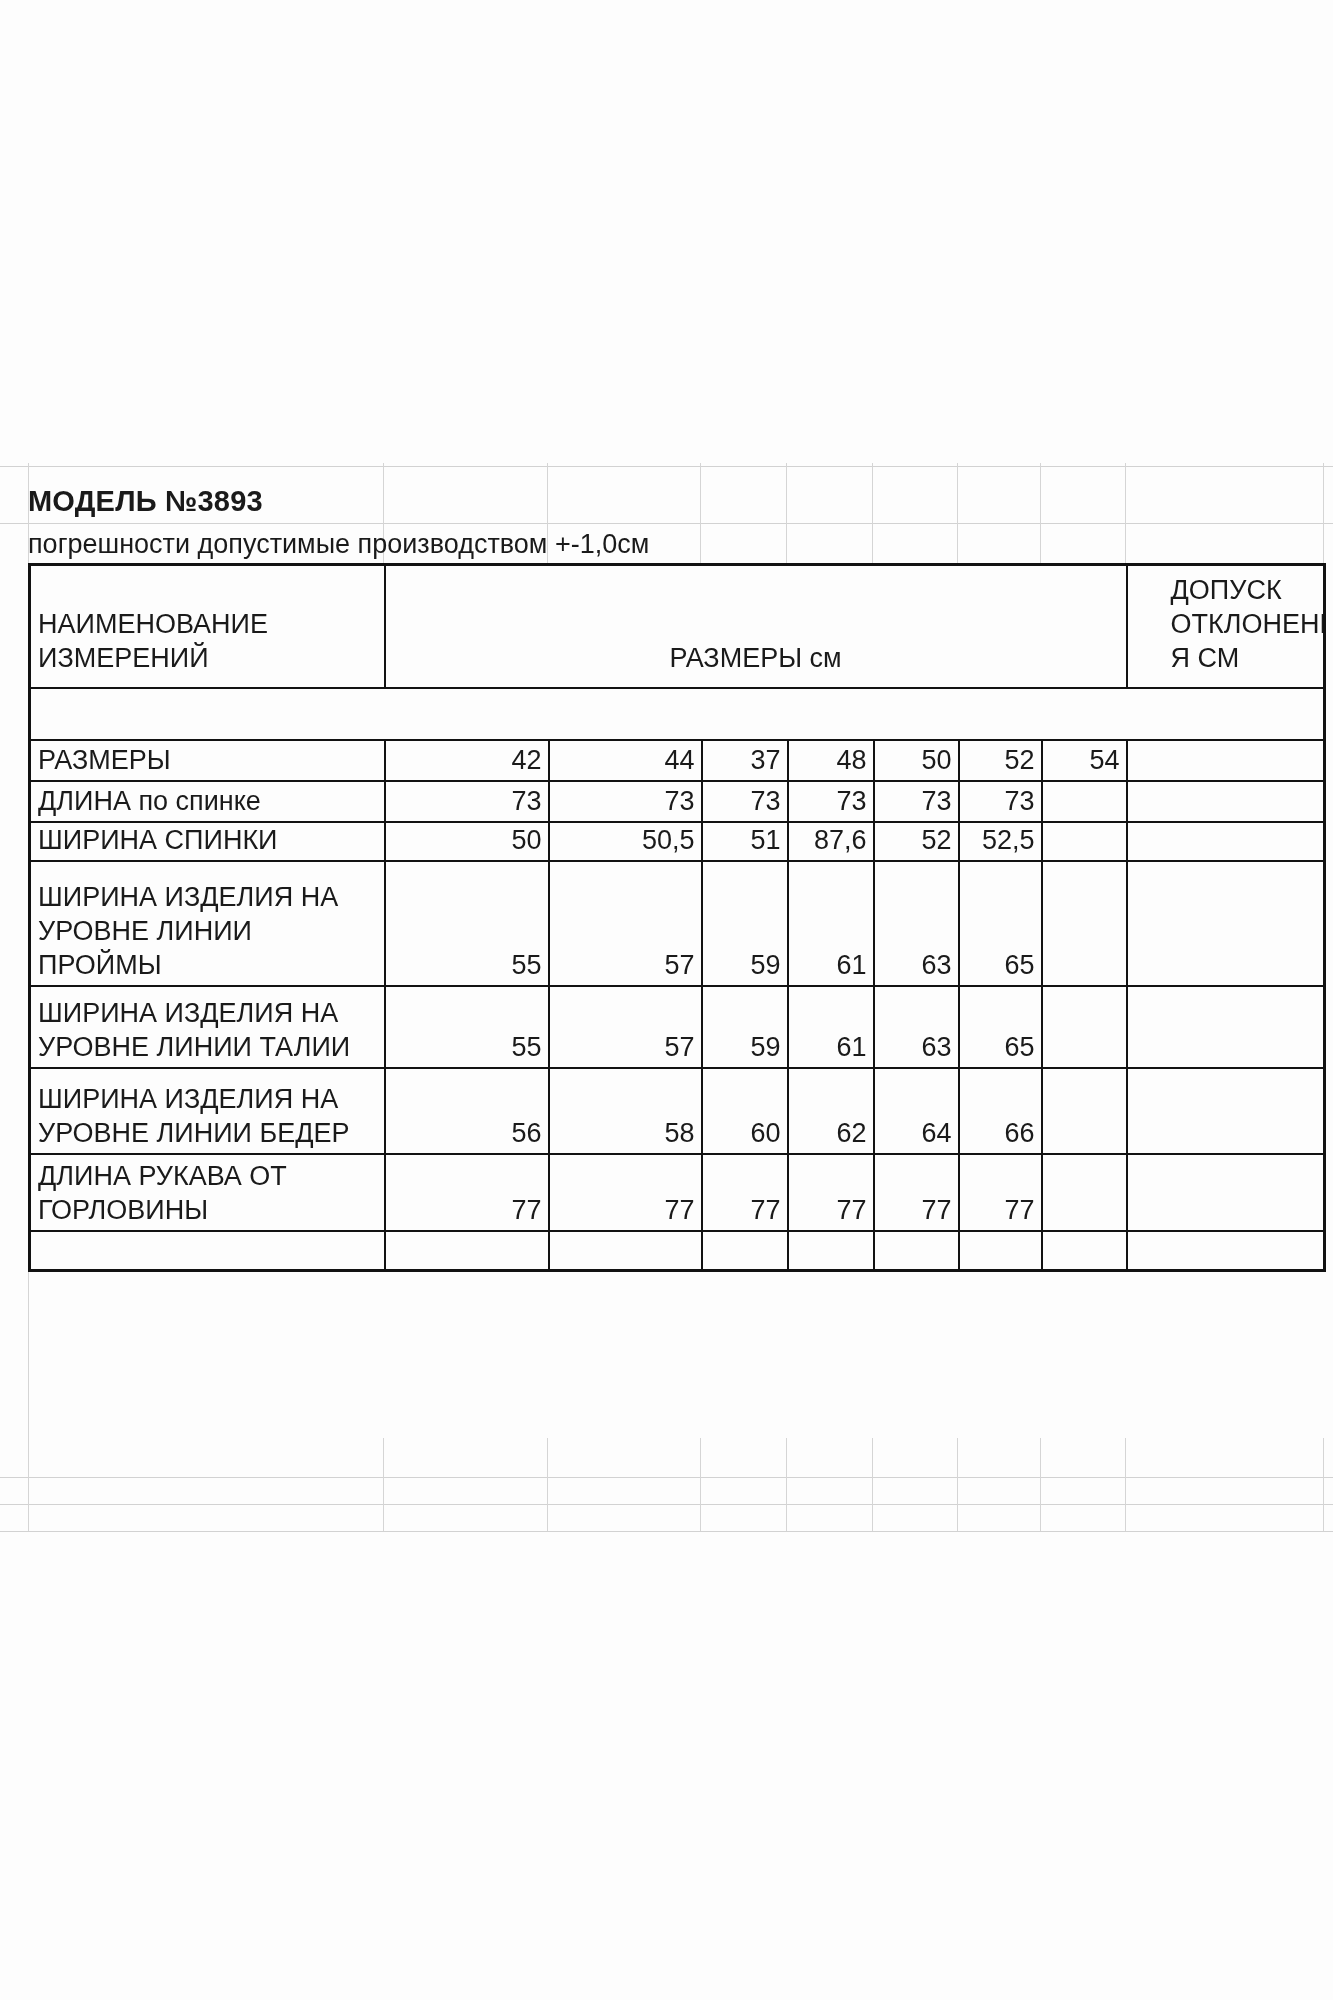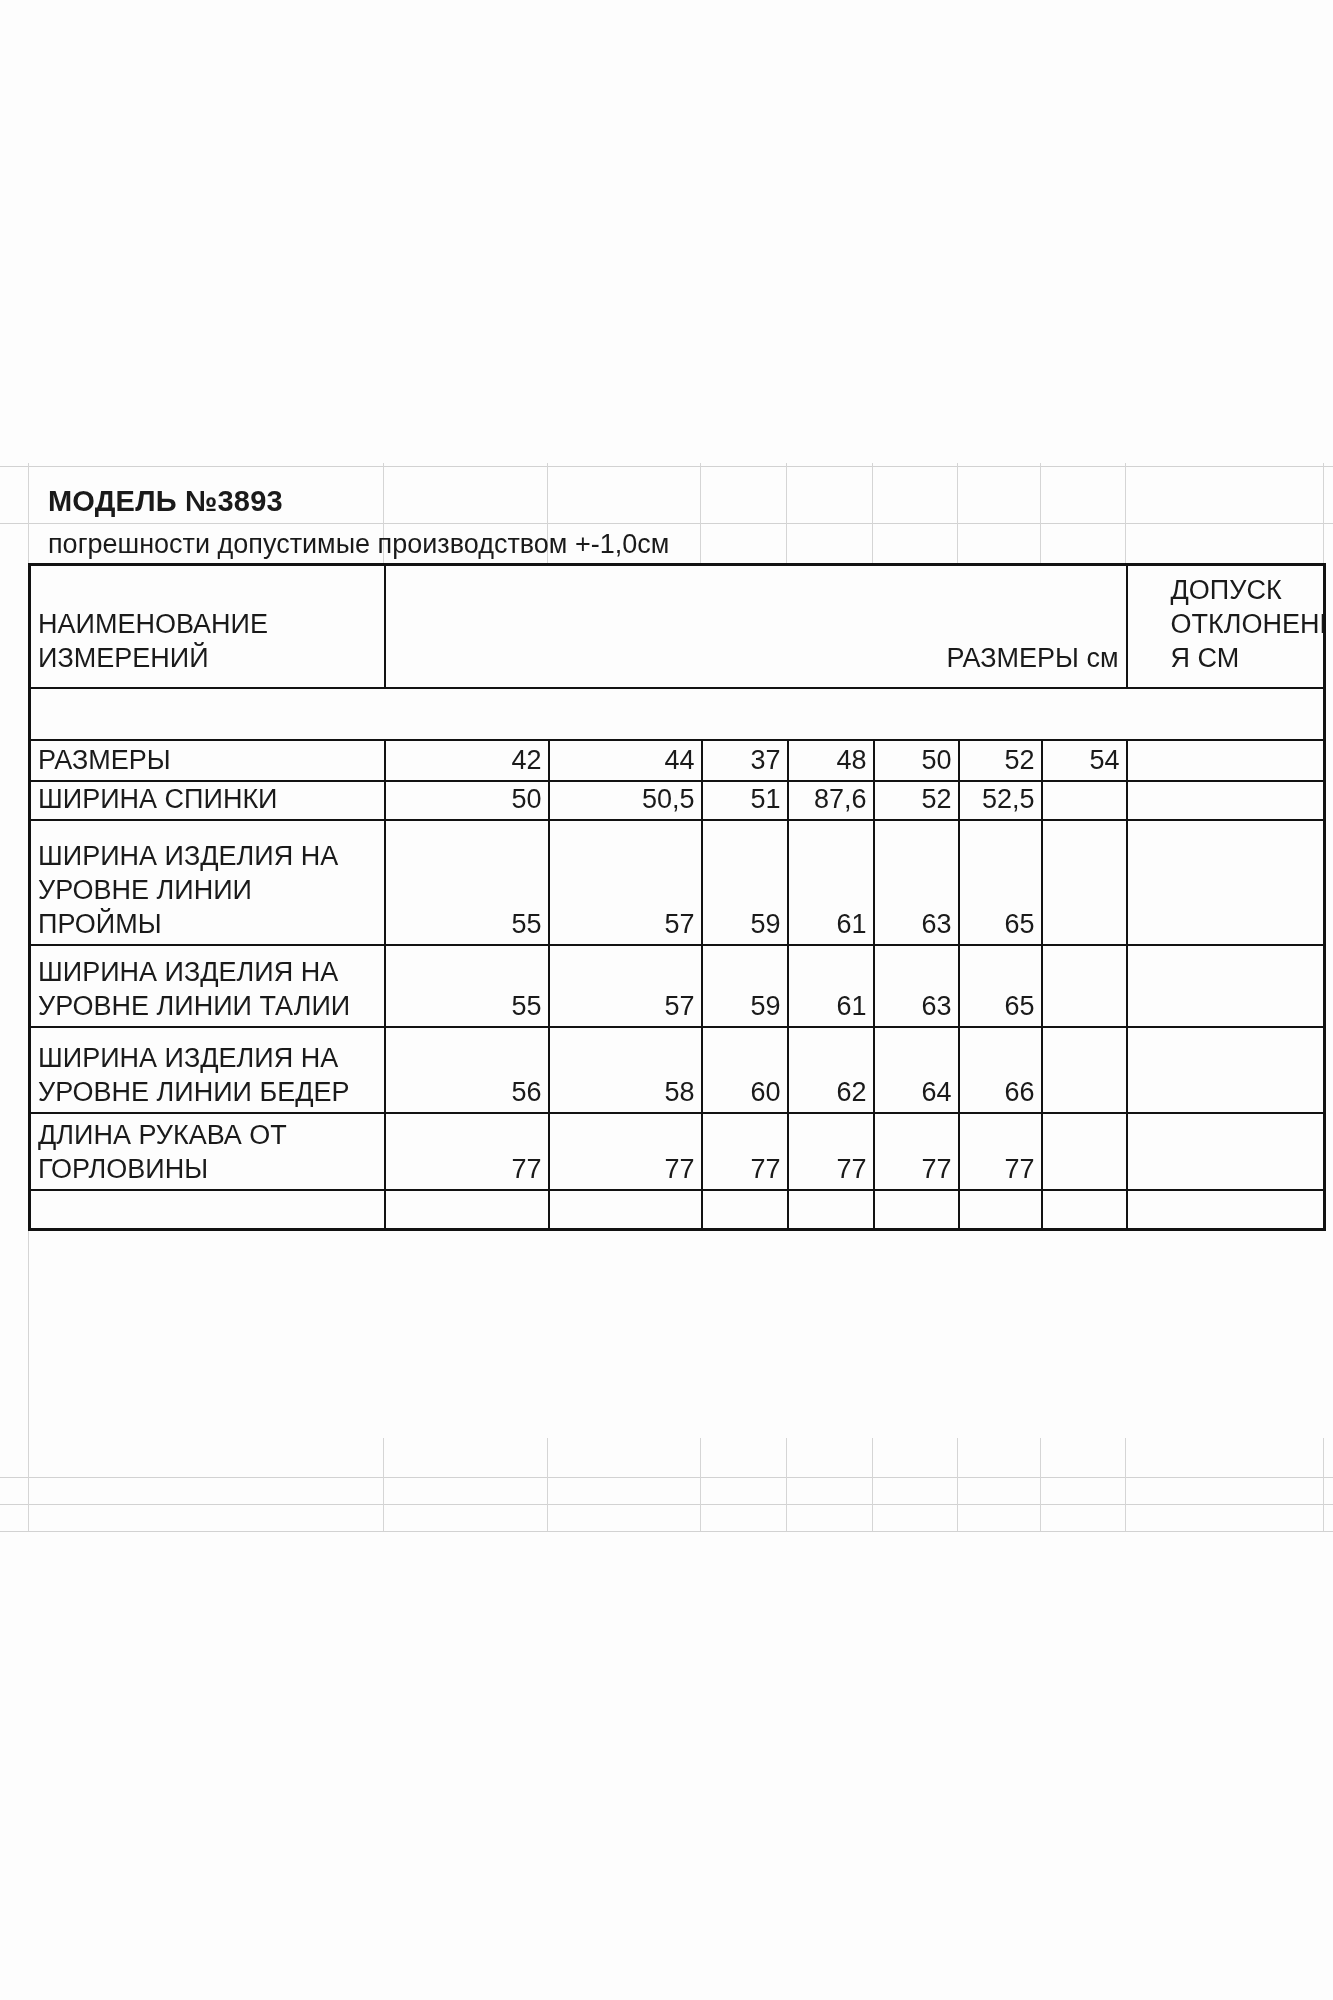--- a/index.html
+++ b/index.html
@@ -5,34 +5,34 @@
   html,body{margin:0;padding:0;background:#ffffff;}
   body{width:1333px;height:2000px;position:relative;overflow:hidden;
        font-family:"Liberation Sans",sans-serif;color:#1a1a1a;}
   #sheet{position:absolute;left:0;top:0;width:1333px;height:2000px;background:#fdfdfd;}
 
   
   .hline{position:absolute;left:0;width:1333px;height:1px;background:#d2d2d2;}
   .vline{position:absolute;width:1px;background:#d5d5d5;}
 
   
-  .cellText{position:absolute;left:40px;padding-left:8px;display:flex;align-items:flex-end;}
+  .cellText{position:absolute;left:28px;display:flex;align-items:flex-end;}
   #title{top:466px;height:52px;font-size:29px;font-weight:bold;letter-spacing:.2px;}
   #subtitle{top:524px;height:36px;font-size:27px;}
 
   
   #tbl{position:absolute;left:28px;top:563px;border-collapse:collapse;table-layout:fixed;
        width:1295px;}
   #tbl td{border:2px solid #121212;vertical-align:bottom;font-size:27px;line-height:34px;
           padding:0 7px 3px 7px;overflow:hidden;white-space:pre-line;}
   #tbl td.lbl{text-align:left;}
   #tbl td.val{text-align:right;padding-right:6px;}
   #tbl td.tol{text-align:left;}
   #tbl tr.hdr td{padding-bottom:12px;}
-  #tbl tr.hdr td.sizes{text-align:right;}
+  #tbl tr.hdr td.sizes{text-align:center;}
   #tbl tr.hdr td.tol{padding-right:16px;padding-left:43px;}
   #tbl tr.gap td{border-left:2px solid #121212;border-right:2px solid #121212;
                  border-top:2px solid #121212;border-bottom:2px solid #121212;}
   #tbl{border:3px solid #121212;}
 
   
   td.selected{position:relative;outline:3px solid #1e7145;outline-offset:-2px;}
   td.selected::after{content:"";position:absolute;right:-5px;bottom:-5px;width:10px;height:10px;
                      background:#1e7145;border:2px solid #fdfdfd;}
 </style>
@@ -98,20 +98,31 @@
         <td class="lbl">РАЗМЕРЫ</td>
         <td class="val">42</td>
         <td class="val">44</td>
         <td class="val">37</td>
         <td class="val">48</td>
         <td class="val">50</td>
         <td class="val">52</td>
         <td class="val">54</td>
         <td class="tol"></td>
       </tr>
+      <tr style="height: 41px;">
+        <td class="lbl">ДЛИНА по спинке</td>
+        <td class="val">73</td>
+        <td class="val">73</td>
+        <td class="val">73</td>
+        <td class="val">73</td>
+        <td class="val">73</td>
+        <td class="val">73</td>
+        <td class="val"></td>
+        <td class="tol"></td>
+      </tr>
       <tr style="height: 38px;">
         <td class="lbl">ШИРИНА СПИНКИ</td>
         <td class="val">50</td>
         <td class="val">50,5</td>
         <td class="val">51</td>
         <td class="val">87,6</td>
         <td class="val">52</td>
         <td class="val">52,5</td>
         <td class="val"></td>
         <td class="tol"></td>

